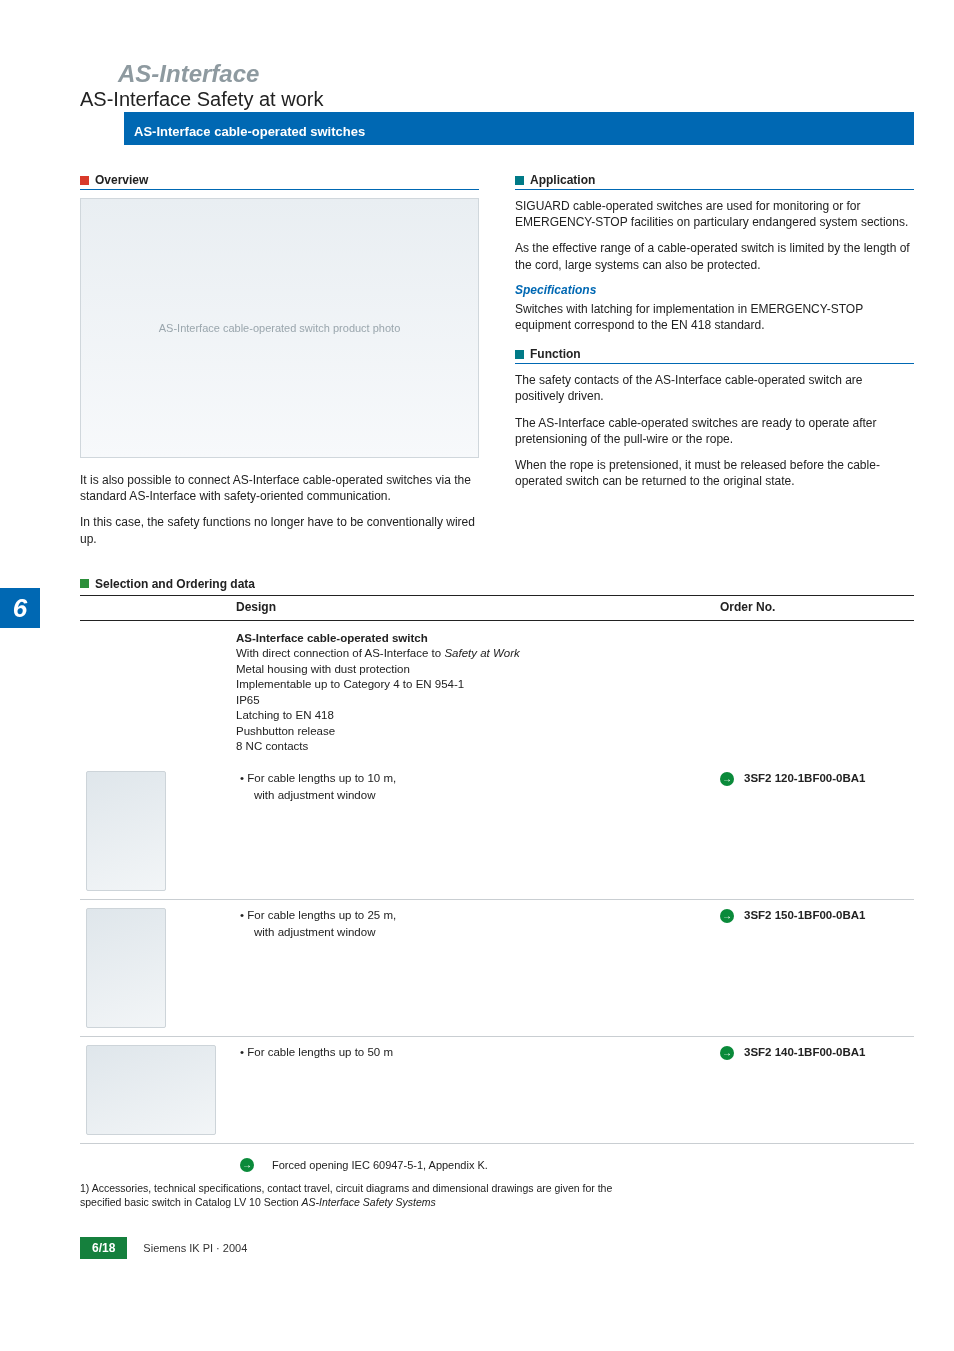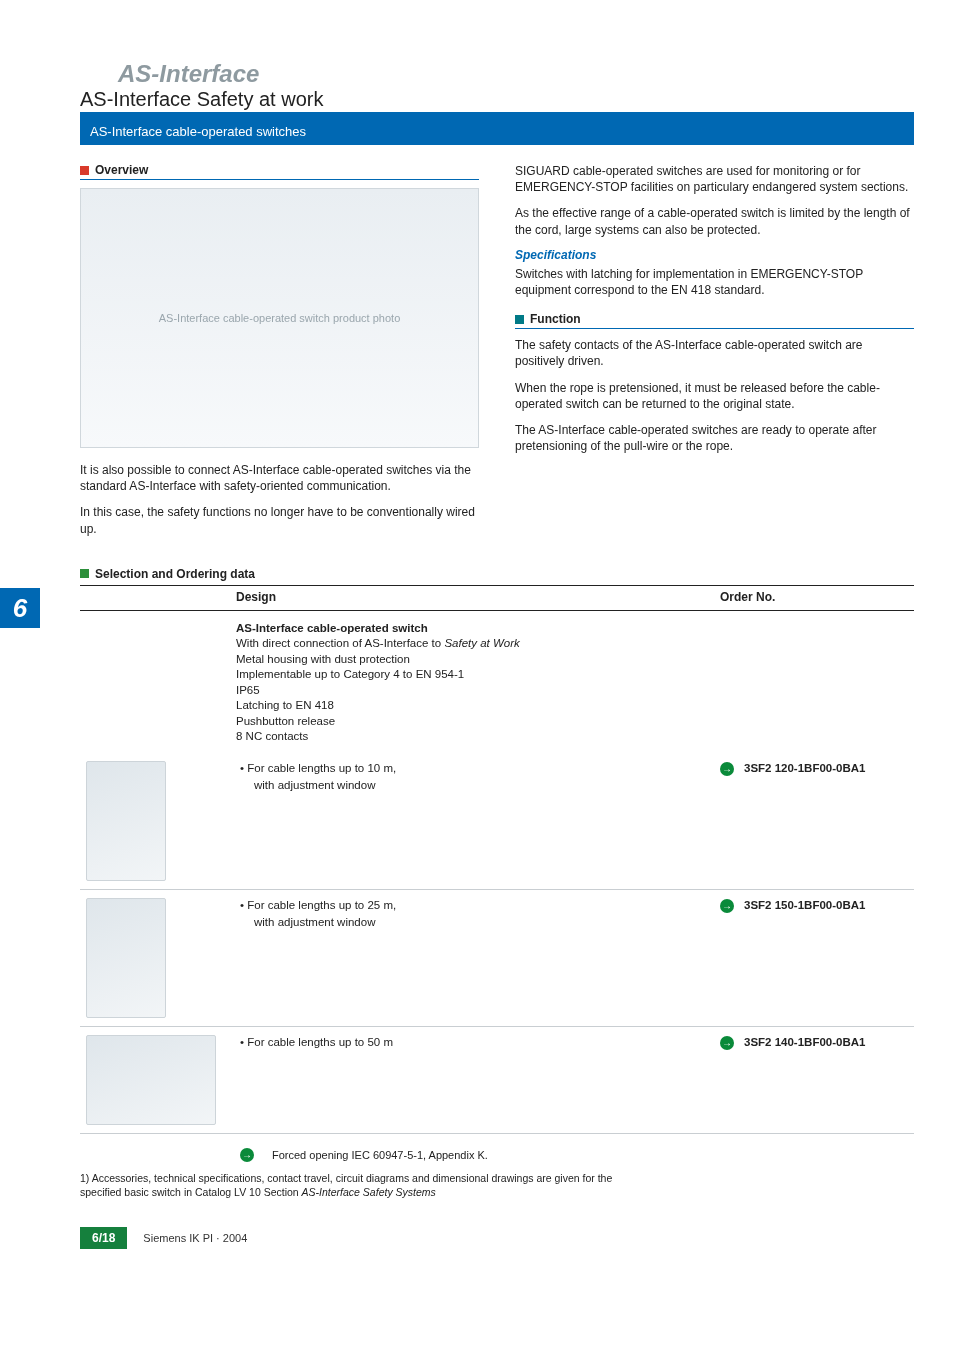--- a/index.html
+++ b/index.html
@@ -41,37 +41,38 @@
   }
   .title-sub {
     color: #222;
     font-size: 20px;
     font-weight: normal;
   }
   .header-bar {
     background: #0068b3;
     color: #fff;
     padding: 6px 10px;
-    font-weight: normal;
+    font-weight: bold;
     font-size: 13px;
     margin-top: 2px;
     border-top: 3px solid #0068b3;
     position: relative;
+    margin-left: 44px;
   }
   .header-bar::before {
     content: "";
     position: absolute;
     left: 0; right: 0; top: -6px;
     height: 3px;
     background: #0068b3;
   }
   .two-col {
     display: flex;
     gap: 36px;
-    margin-top: 18px;
+    margin-top: 28px;
   }
   .col { flex: 1; min-width: 0; }
   .sect-head {
     font-weight: bold;
     font-size: 12px;
     display: flex;
     align-items: center;
     border-bottom: 1px solid #0068b3;
     padding-bottom: 2px;
     margin-bottom: 8px;
@@ -177,32 +178,36 @@
       <div class="sect-head">
         <span class="sq sq-red"></span>
         <span>Overview</span>
       </div>
       <div class="img-ph">AS-Interface cable-operated switch product photo</div>
       <p class="p">It is also possible to connect AS-Interface cable-operated switches via the standard AS-Interface with safety-oriented communication.</p>
       <p class="p">In this case, the safety functions no longer have to be conventionally wired up.</p>
     </div>
 
     <div class="col">
+      <div class="sect-head">
+        <span class="sq sq-teal"></span>
+        <span>Application</span>
+      </div>
       <p class="p">SIGUARD cable-operated switches are used for monitoring or for EMERGENCY-STOP facilities on particulary endangered system sections.</p>
       <p class="p">As the effective range of a cable-operated switch is limited by the length of the cord, large systems can also be protected.</p>
       <p class="p-ital-blue">Specifications</p>
       <p class="p">Switches with latching for implementation in EMERGENCY-STOP equipment correspond to the EN 418 standard.</p>
 
       <div class="sect-head" style="margin-top:14px;">
         <span class="sq sq-teal"></span>
         <span>Function</span>
       </div>
       <p class="p">The safety contacts of the AS-Interface cable-operated switch are positively driven.</p>
+      <p class="p">The AS-Interface cable-operated switches are ready to operate after pretensioning of the pull-wire or the rope.</p>
       <p class="p">When the rope is pretensioned, it must be released before the cable-operated switch can be returned to the original state.</p>
-      <p class="p">The AS-Interface cable-operated switches are ready to operate after pretensioning of the pull-wire or the rope.</p>
     </div>
   </div>
 
   <div class="ordering">
     <div class="sect-head" style="border-bottom:none; margin-bottom:2px;">
       <span class="sq sq-green"></span>
       <span>Selection and Ordering data</span>
     </div>
 
     <table class="tbl">

